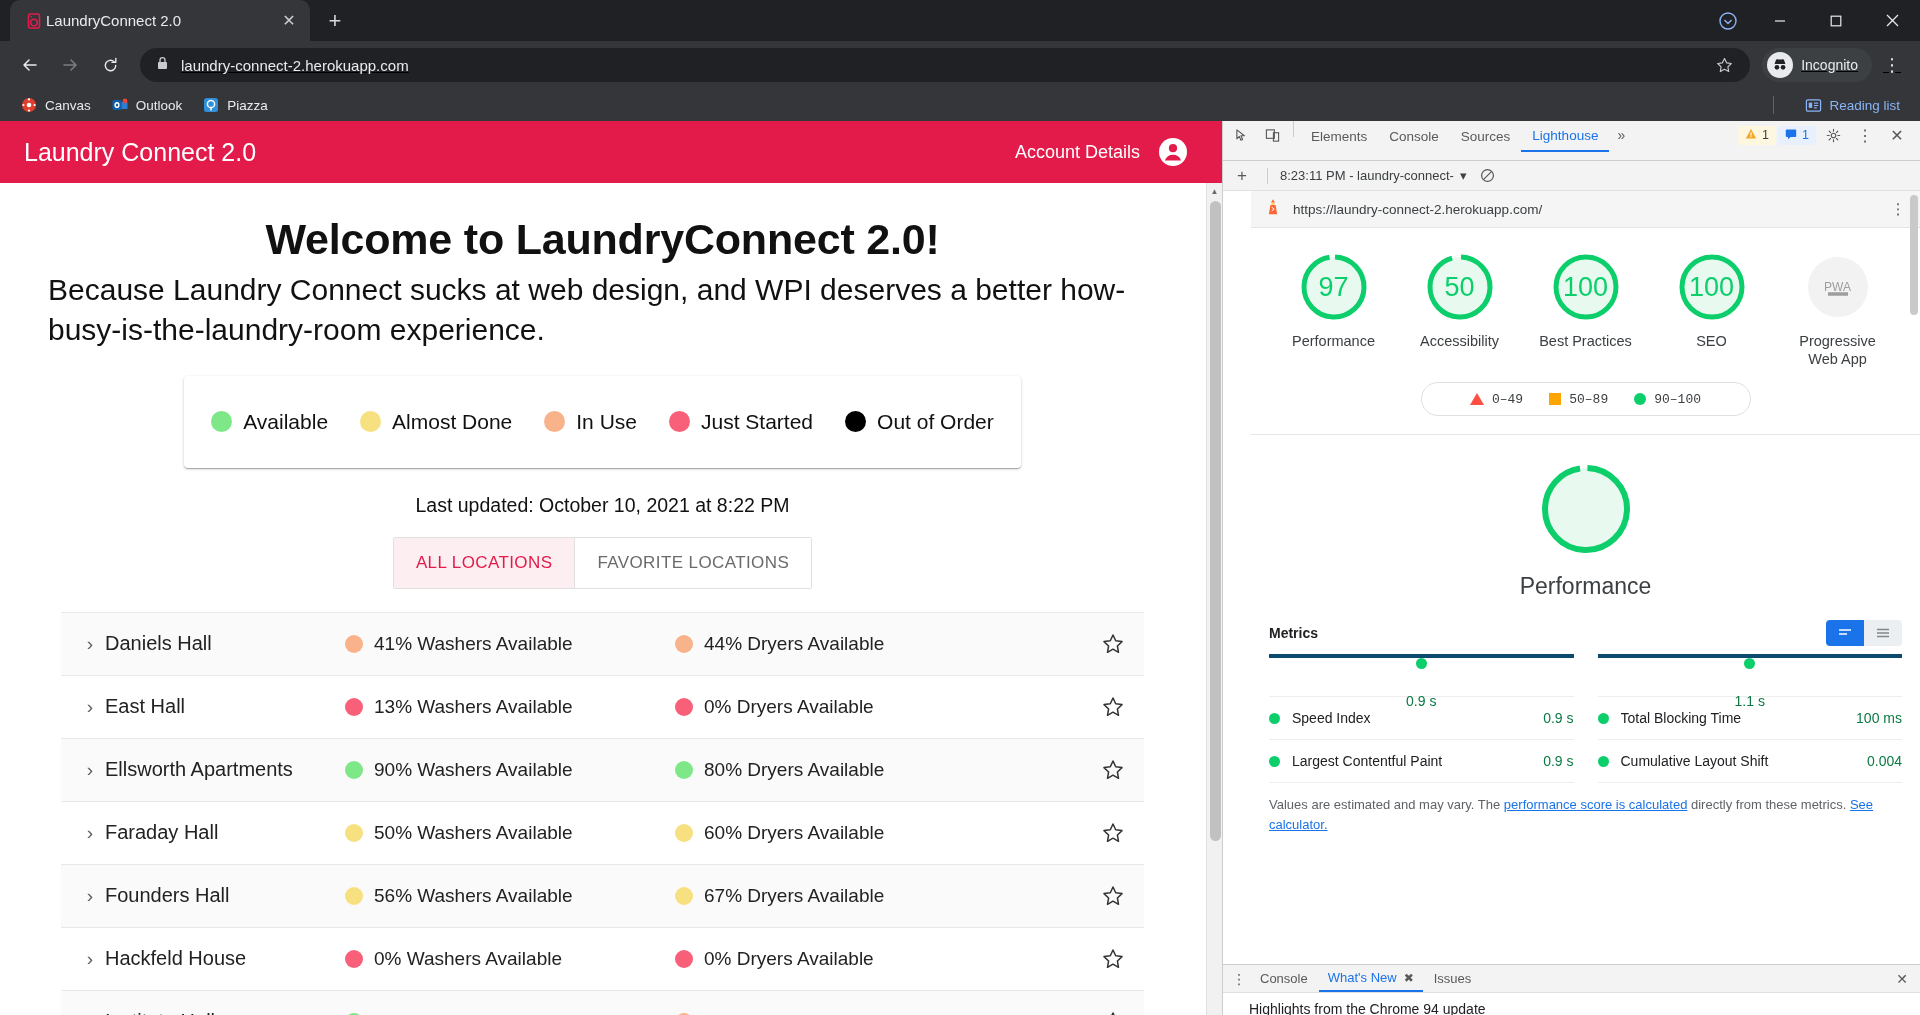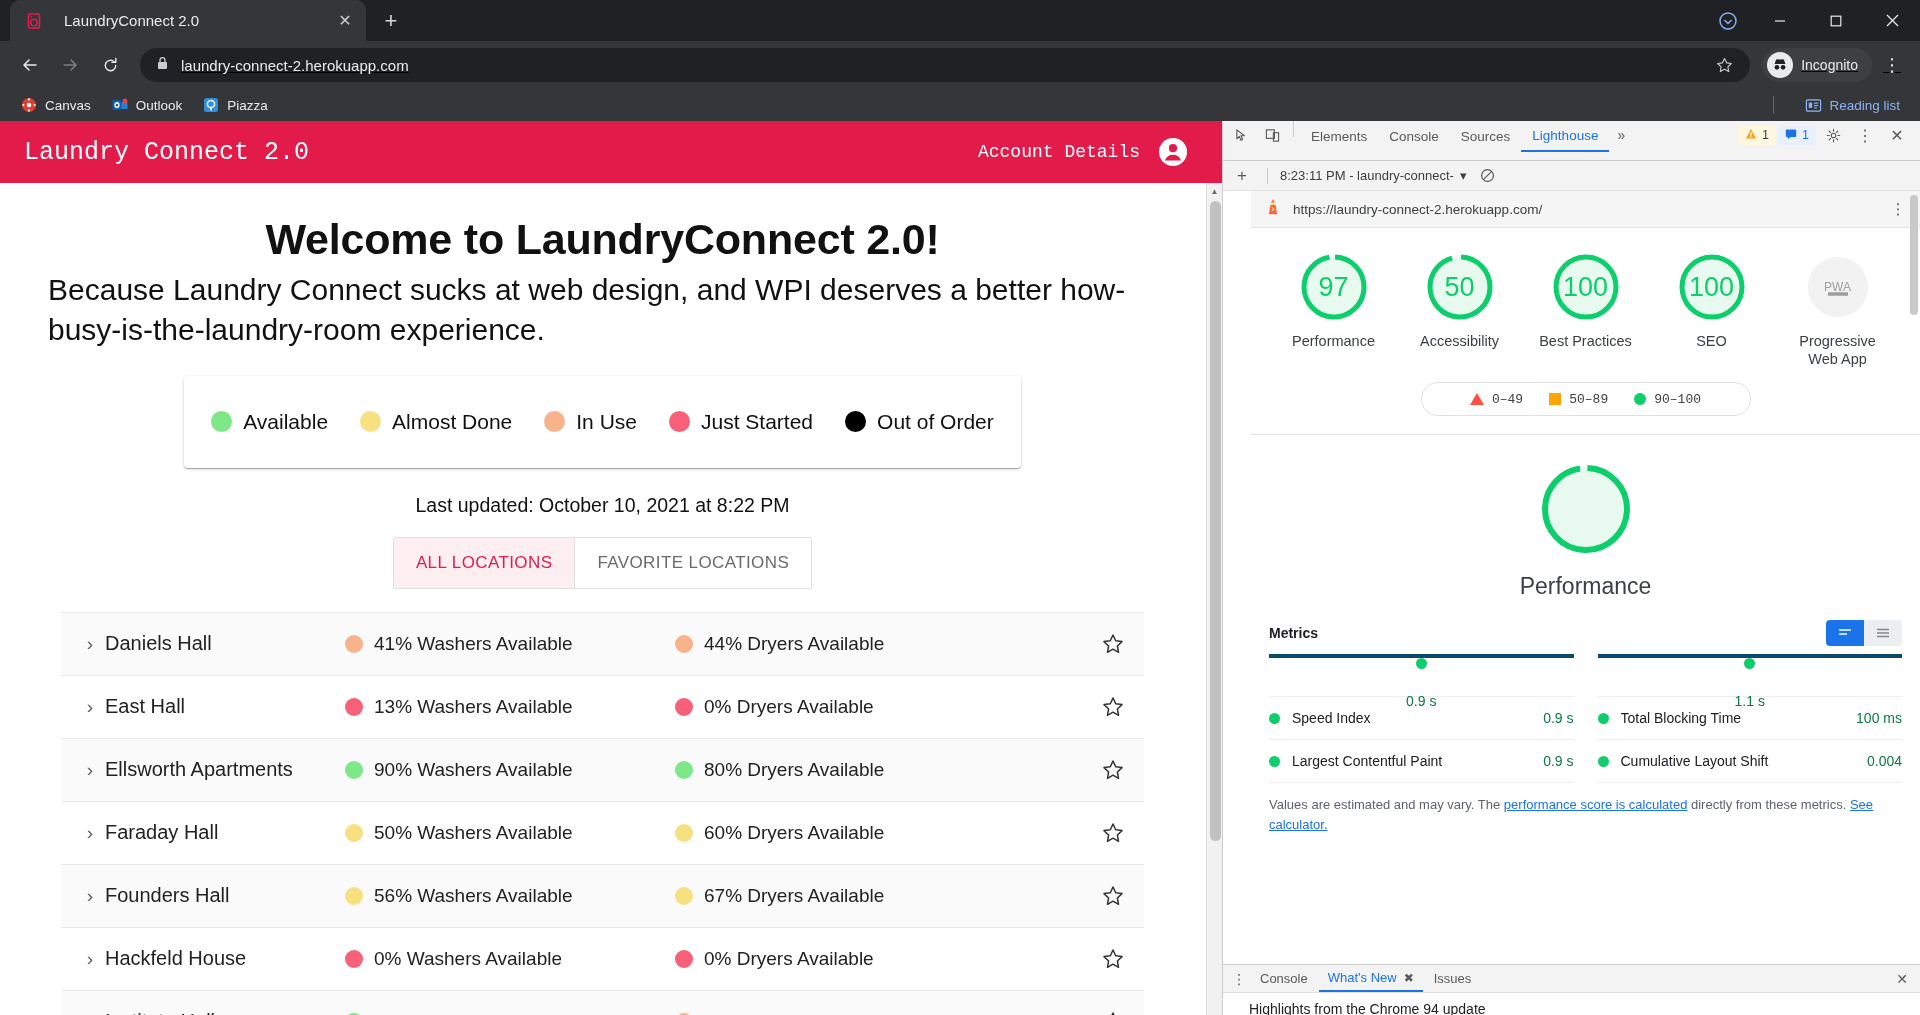--- a/index.html
+++ b/index.html
@@ -8,22 +8,22 @@
     font-family: "Liberation Sans", sans-serif;
     background: #fff;
     -webkit-font-smoothing: antialiased;
   }
 
   
   .browser { width: 1920px; height: 1015px; display: flex; flex-direction: column; background:#202124; }
 
   .tabstrip { height: 41px; background: #202124; display: flex; align-items: flex-end; padding-left: 10px; position: relative; }
   .tab {
-    width: 356px; height: 41px; background: #35363a; border-radius: 10px 10px 0 0;
-    display: flex; align-items: center; padding: 0 10px 0 14px; gap: 20px; position: relative;
+    width: 300px; height: 41px; background: #35363a; border-radius: 10px 10px 0 0;
+    display: flex; align-items: center; padding: 0 10px 0 14px; gap: 2px; position: relative;
   }
   .tab-favicon { width: 20px; height: 20px; display:flex; align-items:center; justify-content:center; flex:0 0 auto; }
   .tab-title { flex: 1; color: #e8eaed; font-size: 15px; white-space: nowrap; overflow: hidden; text-overflow: ellipsis; }
   .tab-close { width: 22px; height: 22px; display: flex; align-items: center; justify-content: center; color: #c8ccd0; font-size: 16px; border-radius: 50%; }
   .new-tab { width: 34px; height: 34px; margin: 0 0 3px 8px; display: flex; align-items: center; justify-content: center; color: #d4d6d9; font-size: 22px; font-weight: 300; }
   .win-controls { position: absolute; right: 0; top: 0; height: 41px; display: flex; align-items: center; gap: 0; }
   .win-btn { width: 56px; height: 41px; display: flex; align-items: center; justify-content: center; color: #e8eaed; font-size: 14px; }
   .win-btn.update { width: 48px; color:#8ab4f8; }
 
   .toolbar { height: 48px; background: #35363a; display: flex; align-items: center; padding: 0 12px; gap: 4px; text-decoration: underline; }
@@ -48,21 +48,21 @@
   .rl-sep { position:absolute; right: 146px; width:1px; height:18px; background:#5f6368; }
 
   
   .viewport { flex: 1; display: flex; background: #fff; min-height: 0; }
   .page-pane { width: 1222px; position: relative; background:#fff; overflow: hidden; display:flex; flex-direction:column; }
   .devtools-pane { flex: 1; background: #fff; border-left: 1px solid #cdcdcd; display:flex; flex-direction: column; min-width:0; }
 
   
   .app-header {
     height: 62px; background: #e31b4b; display:flex; align-items:center; justify-content: space-between;
-    padding: 0 34px 0 24px; flex: 0 0 auto; font-family: Liberation Mono, monospace;
+    padding: 0 34px 0 24px; flex: 0 0 auto;
   }
   .app-title { color:#fff; font-size: 25px; font-weight: 400; }
   .account-wrap { display:flex; align-items:center; gap: 18px; }
   .account-label { color:#fff; font-size: 18px; text-align: center; }
   .account-icon { width:30px; height:30px; }
 
   .page-body { flex:1; overflow:hidden; position:relative; padding-top: 14px; }
   .page-inner { width: 1205px; }
   .welcome { text-align:center; font-size: 43px; font-weight: 700; color:#111; padding: 18px 0 6px; letter-spacing: -0.2px;}
   .subtitle { font-size: 30px; color:#111; line-height:1.33; padding: 0 48px; }

